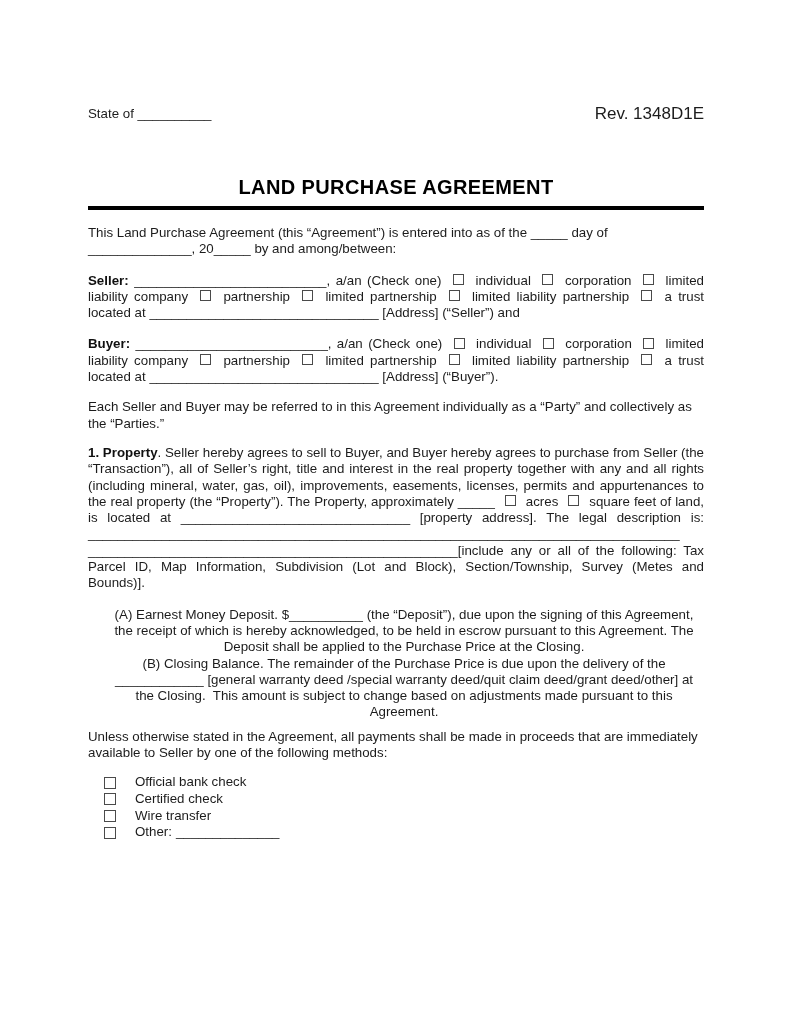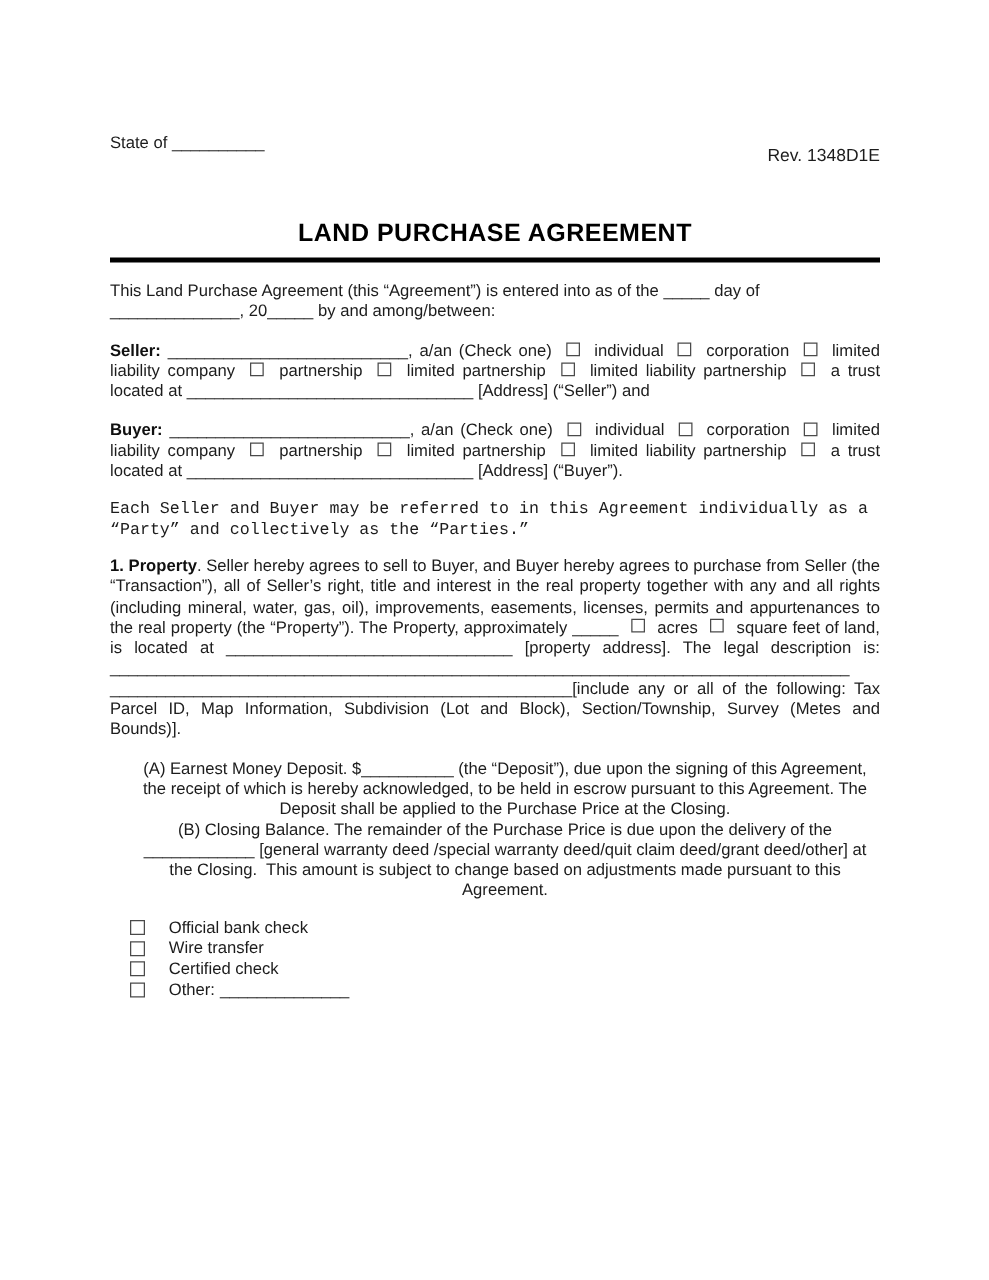--- a/index.html
+++ b/index.html
@@ -9,33 +9,33 @@
     box-sizing:border-box;
     background:#ffffff;
     padding:106px 87px 0 88px;
     font-family:"Liberation Sans", sans-serif;
     font-size:13.3px;
     line-height:16.3px;
     color:#1c1c1c;
     overflow:hidden;
   }
   .top-row{display:flex;justify-content:space-between;align-items:flex-start;height:34px;}
-  .rev{margin-top:10px;font-size:14px;}
+  .rev{font-size:17px;}
   .doc-title{
     margin:36px 0 0;
     text-align:center;
     font-size:20px;line-height:23px;
     font-weight:bold;letter-spacing:.4px;color:#000;
   }
   .rule{margin-top:7px;height:4px;background:#000;}
   p{margin:15px 0 0;}
   .jus{text-align:justify;}
   .mt8{margin-top:8px;}
   .mt13{margin-top:13px;}
-  .mt14{margin-top:14px;font-family:Liberation Mono, monospace;}
+  .mt14{margin-top:14px;}
   .mt16{margin-top:16px;}
   b{font-weight:bold;color:#101010;}
   .line{display:block;}
   .indent{margin-left:16px;}
   .clause{margin:0;text-align:center;}
   .cb{
     display:inline-block;width:9px;height:9px;
     border:1.3px solid #4a4a4a;background:#fff;
     vertical-align:-0.5px;margin:0 6px;
   }
@@ -106,33 +106,34 @@
   </p>
 
   <p class="mt8">
   </p>
 
   <div class="indent" style="margin-top:15px;">
     <p class="clause">(A) Earnest Money Deposit. $__________ (the “Deposit”), due upon the signing of this Agreement, the receipt of which is hereby acknowledged, to be held in escrow pursuant to this Agreement. The Deposit shall be applied to the Purchase Price at the Closing.</p>
     <p class="clause">(B) Closing Balance. The remainder of the Purchase Price is due upon the delivery of the ____________ [general warranty deed /special warranty deed/quit claim deed/grant deed/other] at the Closing.&nbsp; This amount is subject to change based on adjustments made pursuant to this Agreement.</p>
   </div>
 
+  <p class="mt8">Unless otherwise stated in the Agreement, all payments shall be made in proceeds that are immediately available to Seller by one of the following methods:</p>
 
   <div class="list">
     <div class="li">
       <span class="cb2"></span>
       <span>Official bank check</span>
     </div>
     <div class="li">
       <span class="cb2"></span>
-      <span>Wire transfer</span>
+      <span>Certified check</span>
     </div>
     <div class="li">
       <span class="cb2"></span>
-      <span>Certified check</span>
+      <span>Wire transfer</span>
     </div>
     <div class="li">
       <span class="cb2"></span>
       <span>Other:</span>
       <span class="other-blank">______________</span>
     </div>
   </div>
 
 
   <div class="logo">

